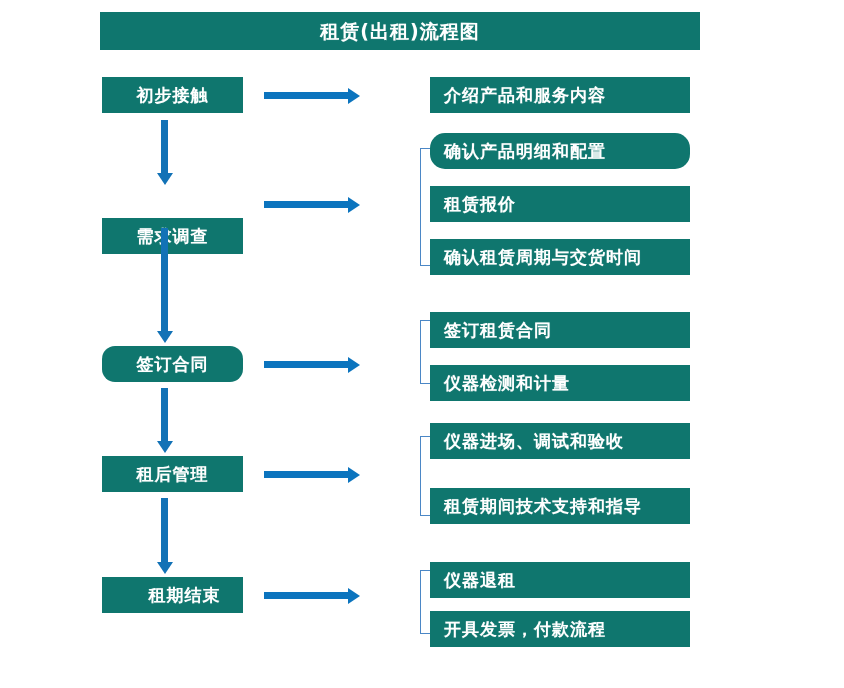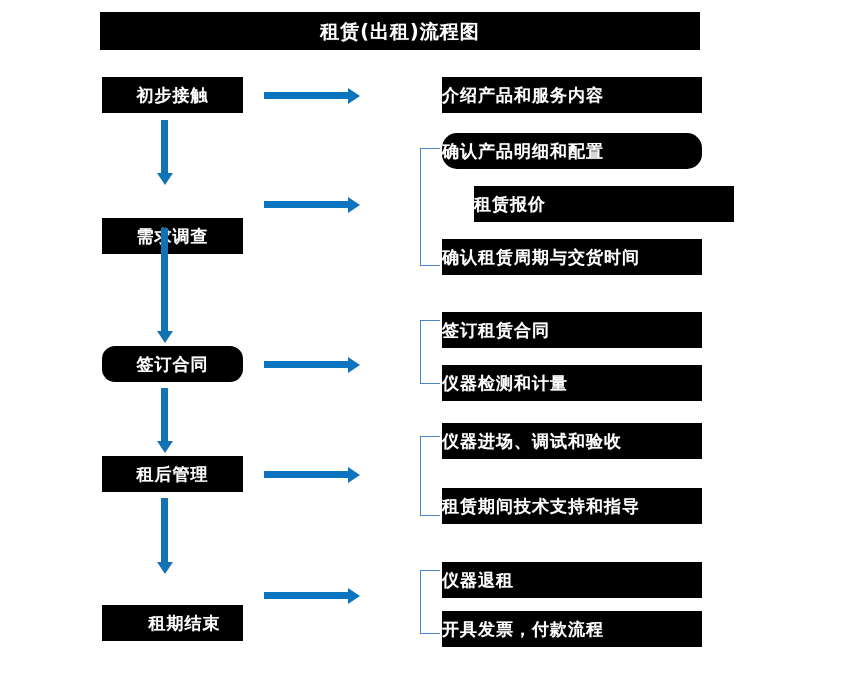--- a/index.html
+++ b/index.html
@@ -14,21 +14,21 @@
     position: relative;
     overflow: hidden;
   }
   #canvas {
     position: relative;
     width: 844px;
     height: 688px;
   }
   .box {
     position: absolute;
-    background: #000000;
+    background: #0f766e;
     color: #ffffff;
     display: flex;
     align-items: center;
     box-sizing: border-box;
     font-weight: bold;
     letter-spacing: 1px;
     line-height: 1;
     text-shadow: 0 0 1px rgba(255,255,255,0.35);
   }
   .title-bar {
@@ -40,24 +40,25 @@
     font-size: 19px;
   }
   .stage-box {
     width: 141px;
     height: 36px;
     justify-content: center;
     font-size: 17px;
     left: 102px;
   }
   .detail-box {
-    left: 442px;
+    left: 430px;
     width: 260px;
     height: 36px;
     justify-content: flex-start;
+    padding-left: 14px;
     font-size: 17px;
   }
   .h-arrow {
     position: absolute;
     height: 7px;
     background: #0B74BE;
   }
   .h-arrow::after {
     content: "";
     position: absolute;
@@ -104,21 +105,21 @@
   <div class="box title-bar">租赁(出租)流程图</div>
 
   <div class="box stage-box" style="top:77px;">初步接触</div>
 
   <div class="box stage-box" style="top:202px;margin-top:16px;">需求调查</div>
 
   <div class="box stage-box" style="top:346px;border-radius:13px;">签订合同</div>
 
   <div class="box stage-box" style="top:456px;">租后管理</div>
 
-  <div class="box stage-box" style="top:605px;padding-left:24px;">租期结束</div>
+  <div class="box stage-box" style="top:577px;padding-left:24px;">租期结束</div>
 
   <div class="v-arrow" style="left:161px; top:120px; height:54px;"></div>
   <div class="v-arrow" style="left:161px; top:228px; height:104px;"></div>
   <div class="v-arrow" style="left:161px; top:388px; height:54px;"></div>
   <div class="v-arrow" style="left:161px; top:498px; height:65px;"></div>
 
   <div class="h-arrow" style="left:264px; top:92px; width:85px;"></div>
   <div class="h-arrow" style="left:264px; top:201px; width:85px;"></div>
   <div class="h-arrow" style="left:264px; top:361px; width:85px;"></div>
   <div class="h-arrow" style="left:264px; top:471px; width:85px;"></div>
@@ -126,21 +127,21 @@
 
   <div class="bracket" style="left:420px; top:148px; height:118px;"></div>
   <div class="bracket" style="left:420px; top:320px; height:64px;"></div>
   <div class="bracket" style="left:420px; top:436px; height:80px;"></div>
   <div class="bracket" style="left:420px; top:570px; height:64px;"></div>
 
   <div class="box detail-box" style="top:77px;">介绍产品和服务内容</div>
 
   <div class="box detail-box" style="top:133px;border-radius:15px;">确认产品明细和配置</div>
 
-  <div class="box detail-box" style="top:186px;margin-left:32px;">租赁报价</div>
+  <div class="box detail-box" style="top:186px;">租赁报价</div>
 
   <div class="box detail-box" style="top:239px;">确认租赁周期与交货时间</div>
 
   <div class="box detail-box" style="top:312px;">签订租赁合同</div>
 
   <div class="box detail-box" style="top:365px;">仪器检测和计量</div>
 
   <div class="box detail-box" style="top:423px;">仪器进场、调试和验收</div>
 
   <div class="box detail-box" style="top:488px;">租赁期间技术支持和指导</div>

